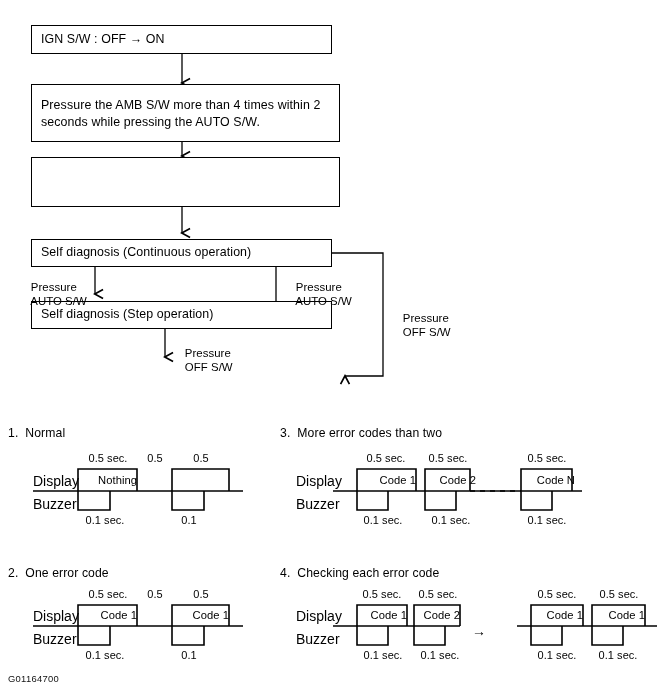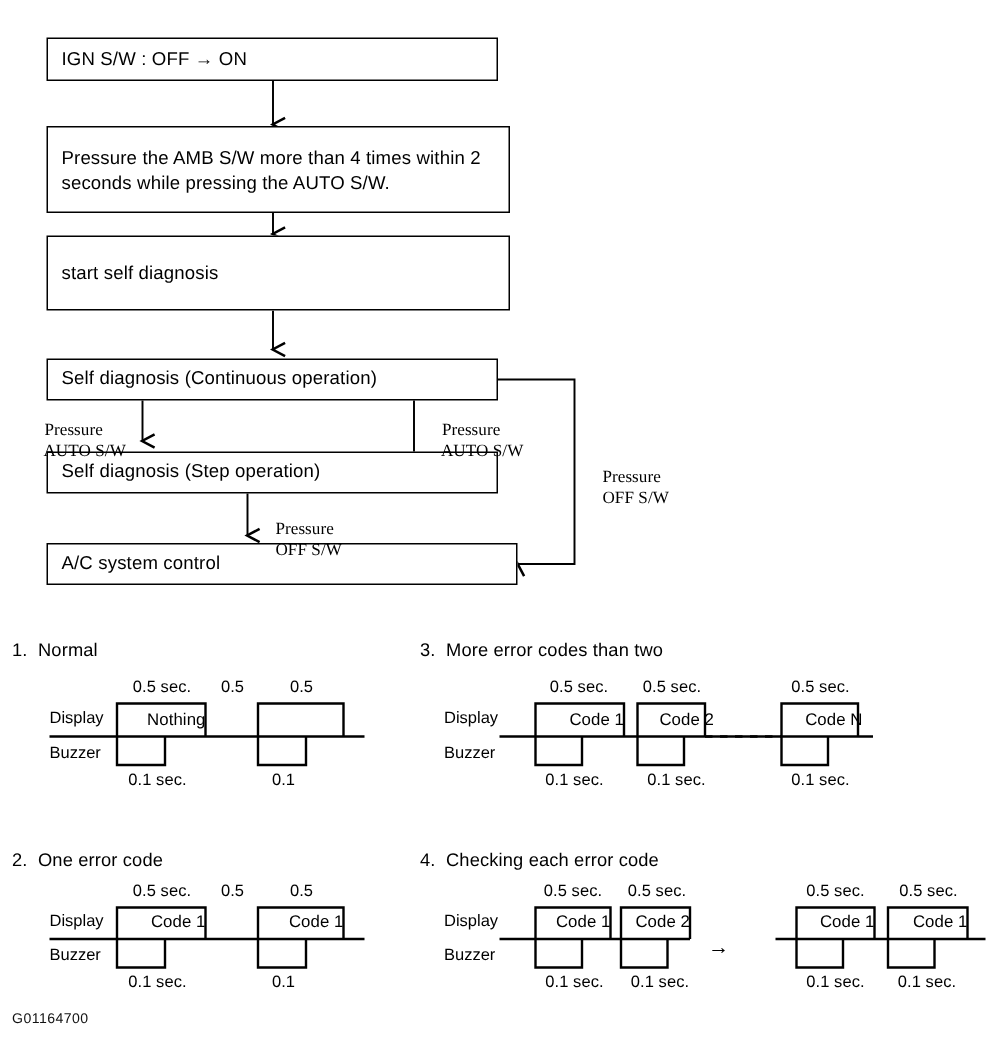--- a/index.html
+++ b/index.html
@@ -47,33 +47,32 @@
   }
   .fbox span { display: block; }
 
   
   .flabel {
     position: absolute;
     font-size: 11.4px;
     line-height: 1.28;
     white-space: pre;
     letter-spacing: 0.05px;
-    font-family: Liberation Serif, serif;
   }
 
   
   .sec-title {
     position: absolute;
     font-size: 12.2px;
     white-space: pre;
     letter-spacing: 0.1px;
   }
   .row-label {
     position: absolute;
-    font-size: 11px;
+    font-size: 14px;
     white-space: pre;
   }
   .tlabel {
     position: absolute;
     font-size: 11px;
     white-space: pre;
     text-align: center;
     letter-spacing: 0.05px;
   }
   .pulse-text {
@@ -187,35 +186,31 @@
 
   <div class="fbox" style="left:31px; top:83px; width:309px; height:58px; padding-top:2px;">
     <div>
       <span>Pressure the AMB S/W more than 4 times within 2</span>
       <span>seconds while pressing the AUTO S/W.</span>
     </div>
   </div>
 
   <div class="fbox" style="left:31px; top:156px; width:309px; height:50px; padding-top:2px;">
     <div>
-      <span>start self diagnosis</span>
     </div>
   </div>
 
   <div class="fbox" style="left:31px; top:300px; width:301px; height:28px;">
     <span>Self diagnosis (Step operation)</span>
   </div>
 
   <div class="fbox" style="left:31px; top:238px; width:301px; height:28px;">
     <span>Self diagnosis (Continuous operation)</span>
   </div>
 
-  <div class="fbox" style="left:31px; top:361px; width:314px; height:28px;">
-    <span>A/C system control</span>
-  </div>
 
   <div class="flabel" style="left:18px; top:264px;">
     <span>Pressure</span>
     <span>AUTO S/W</span>
   </div>
 
   <div class="flabel" style="left:283px; top:264px;">
     <span>Pressure</span>
     <span>AUTO S/W</span>
   </div>

